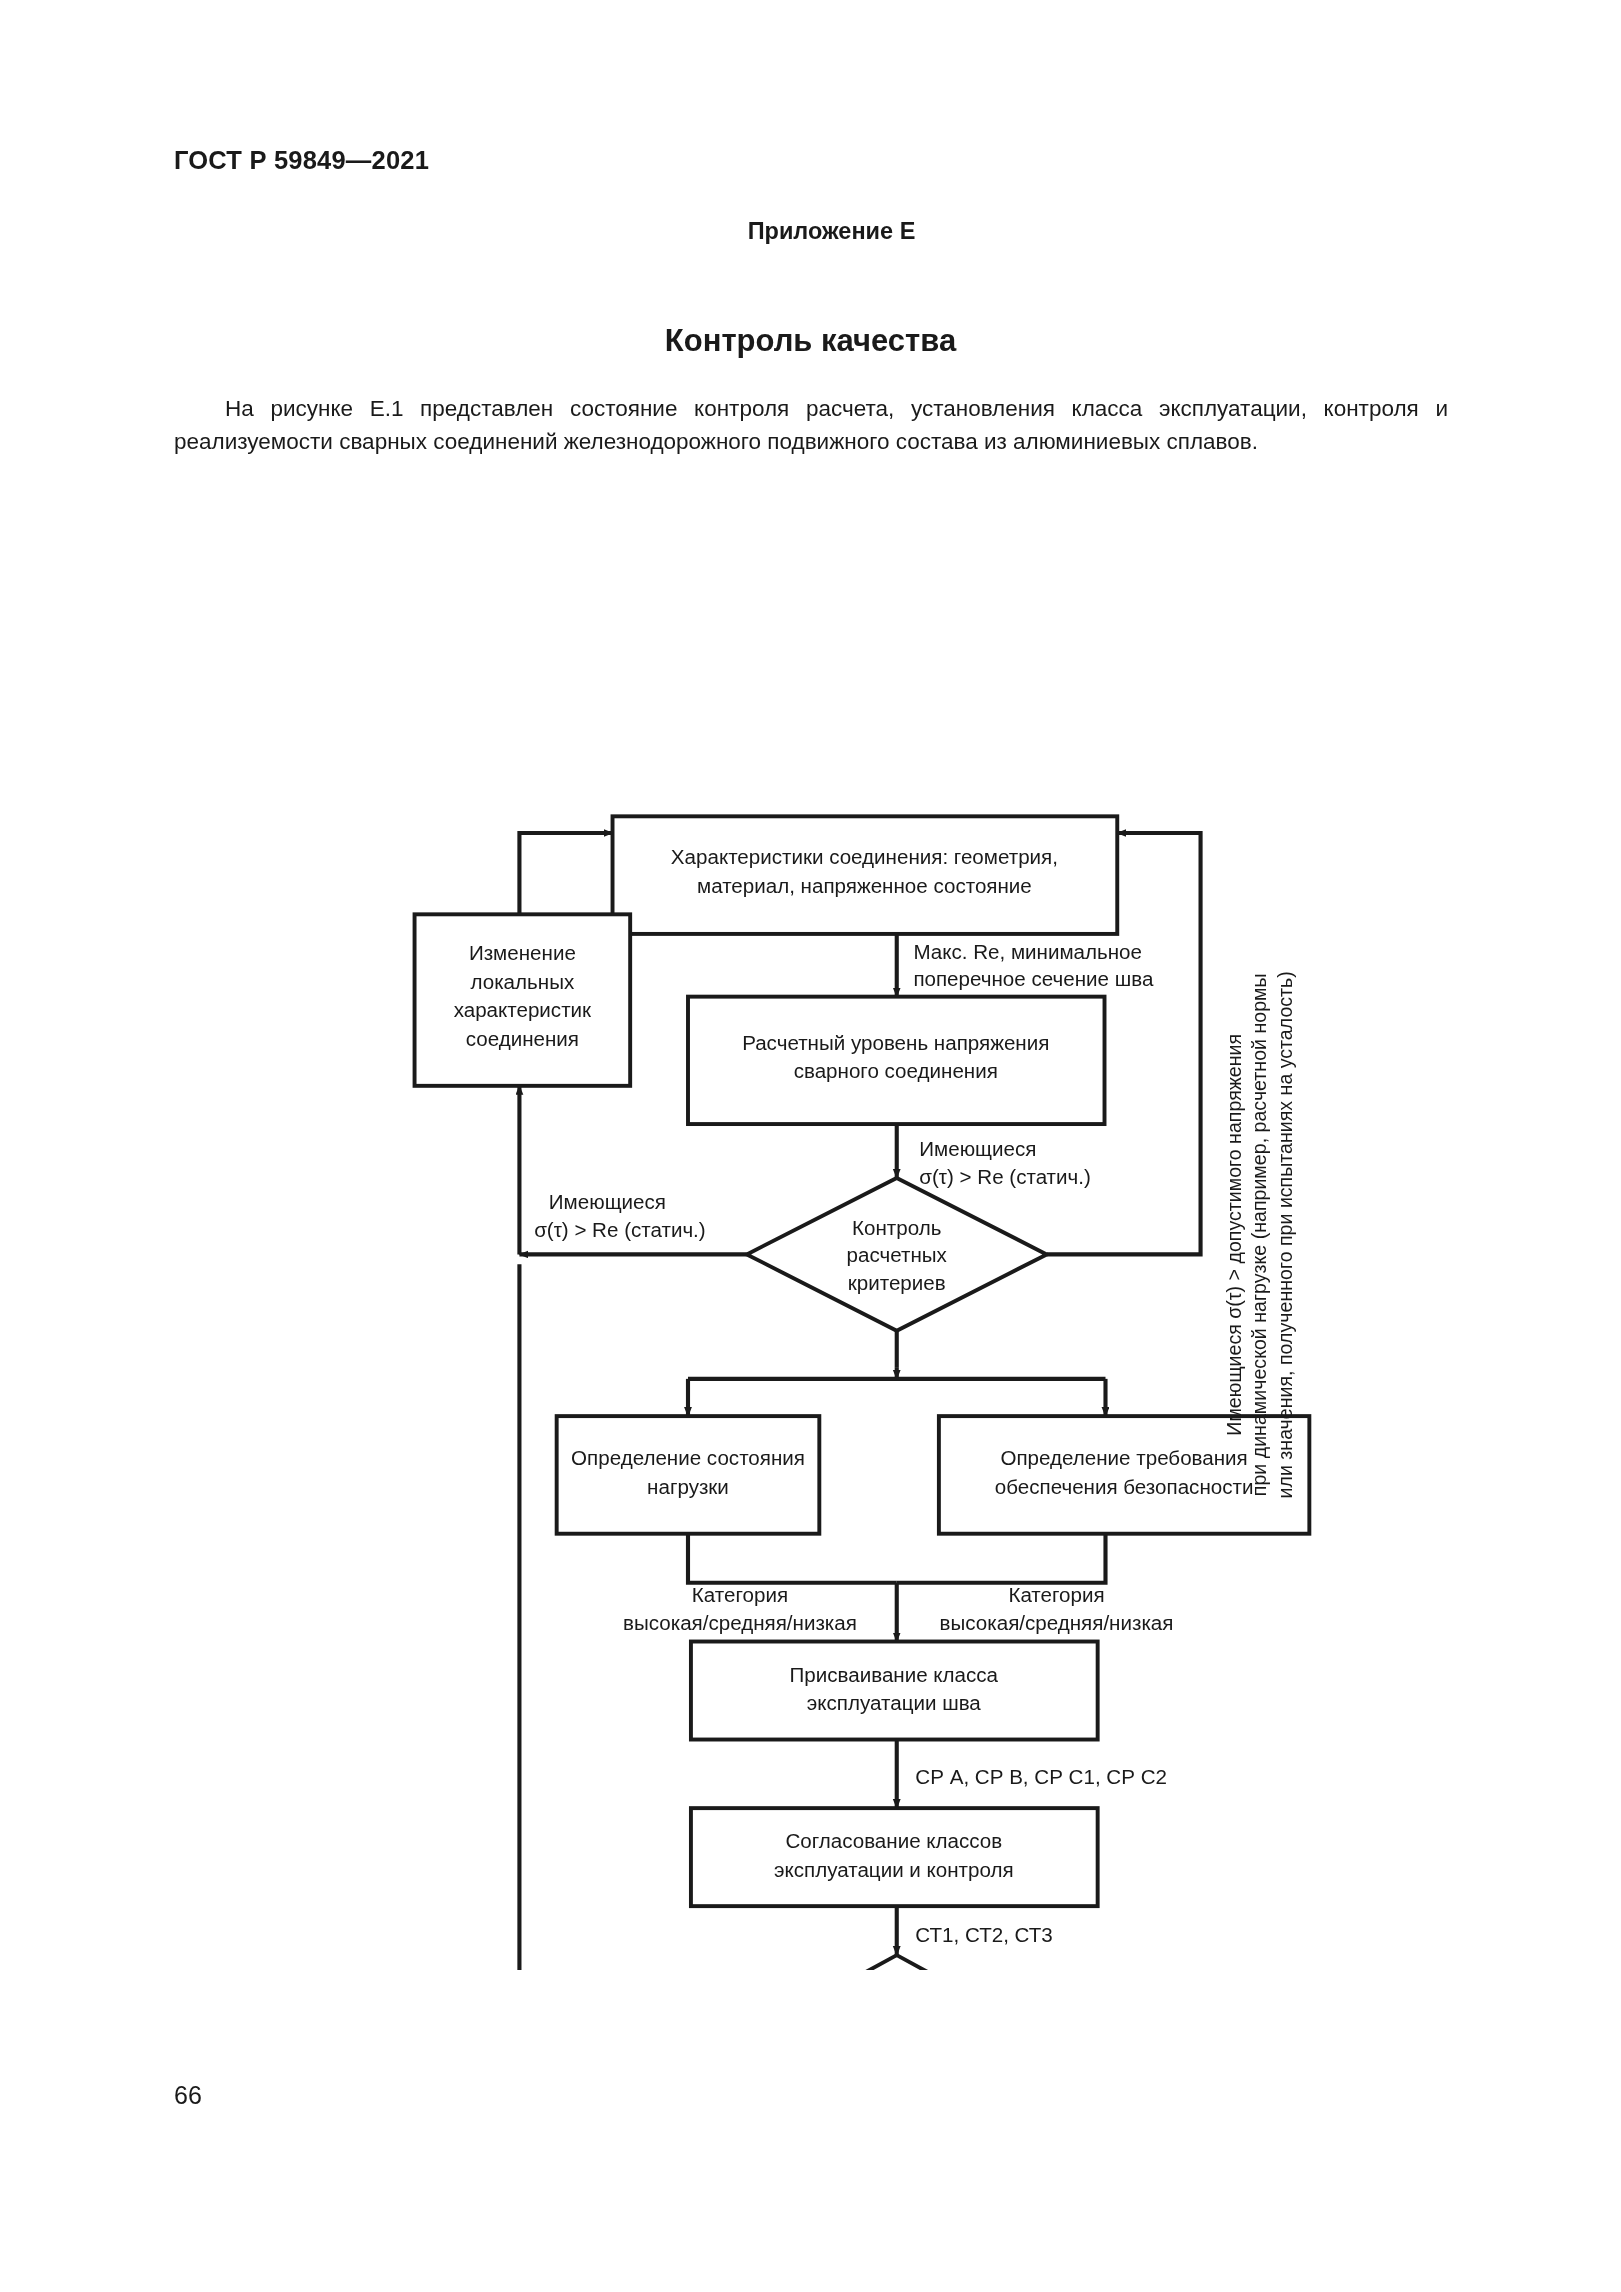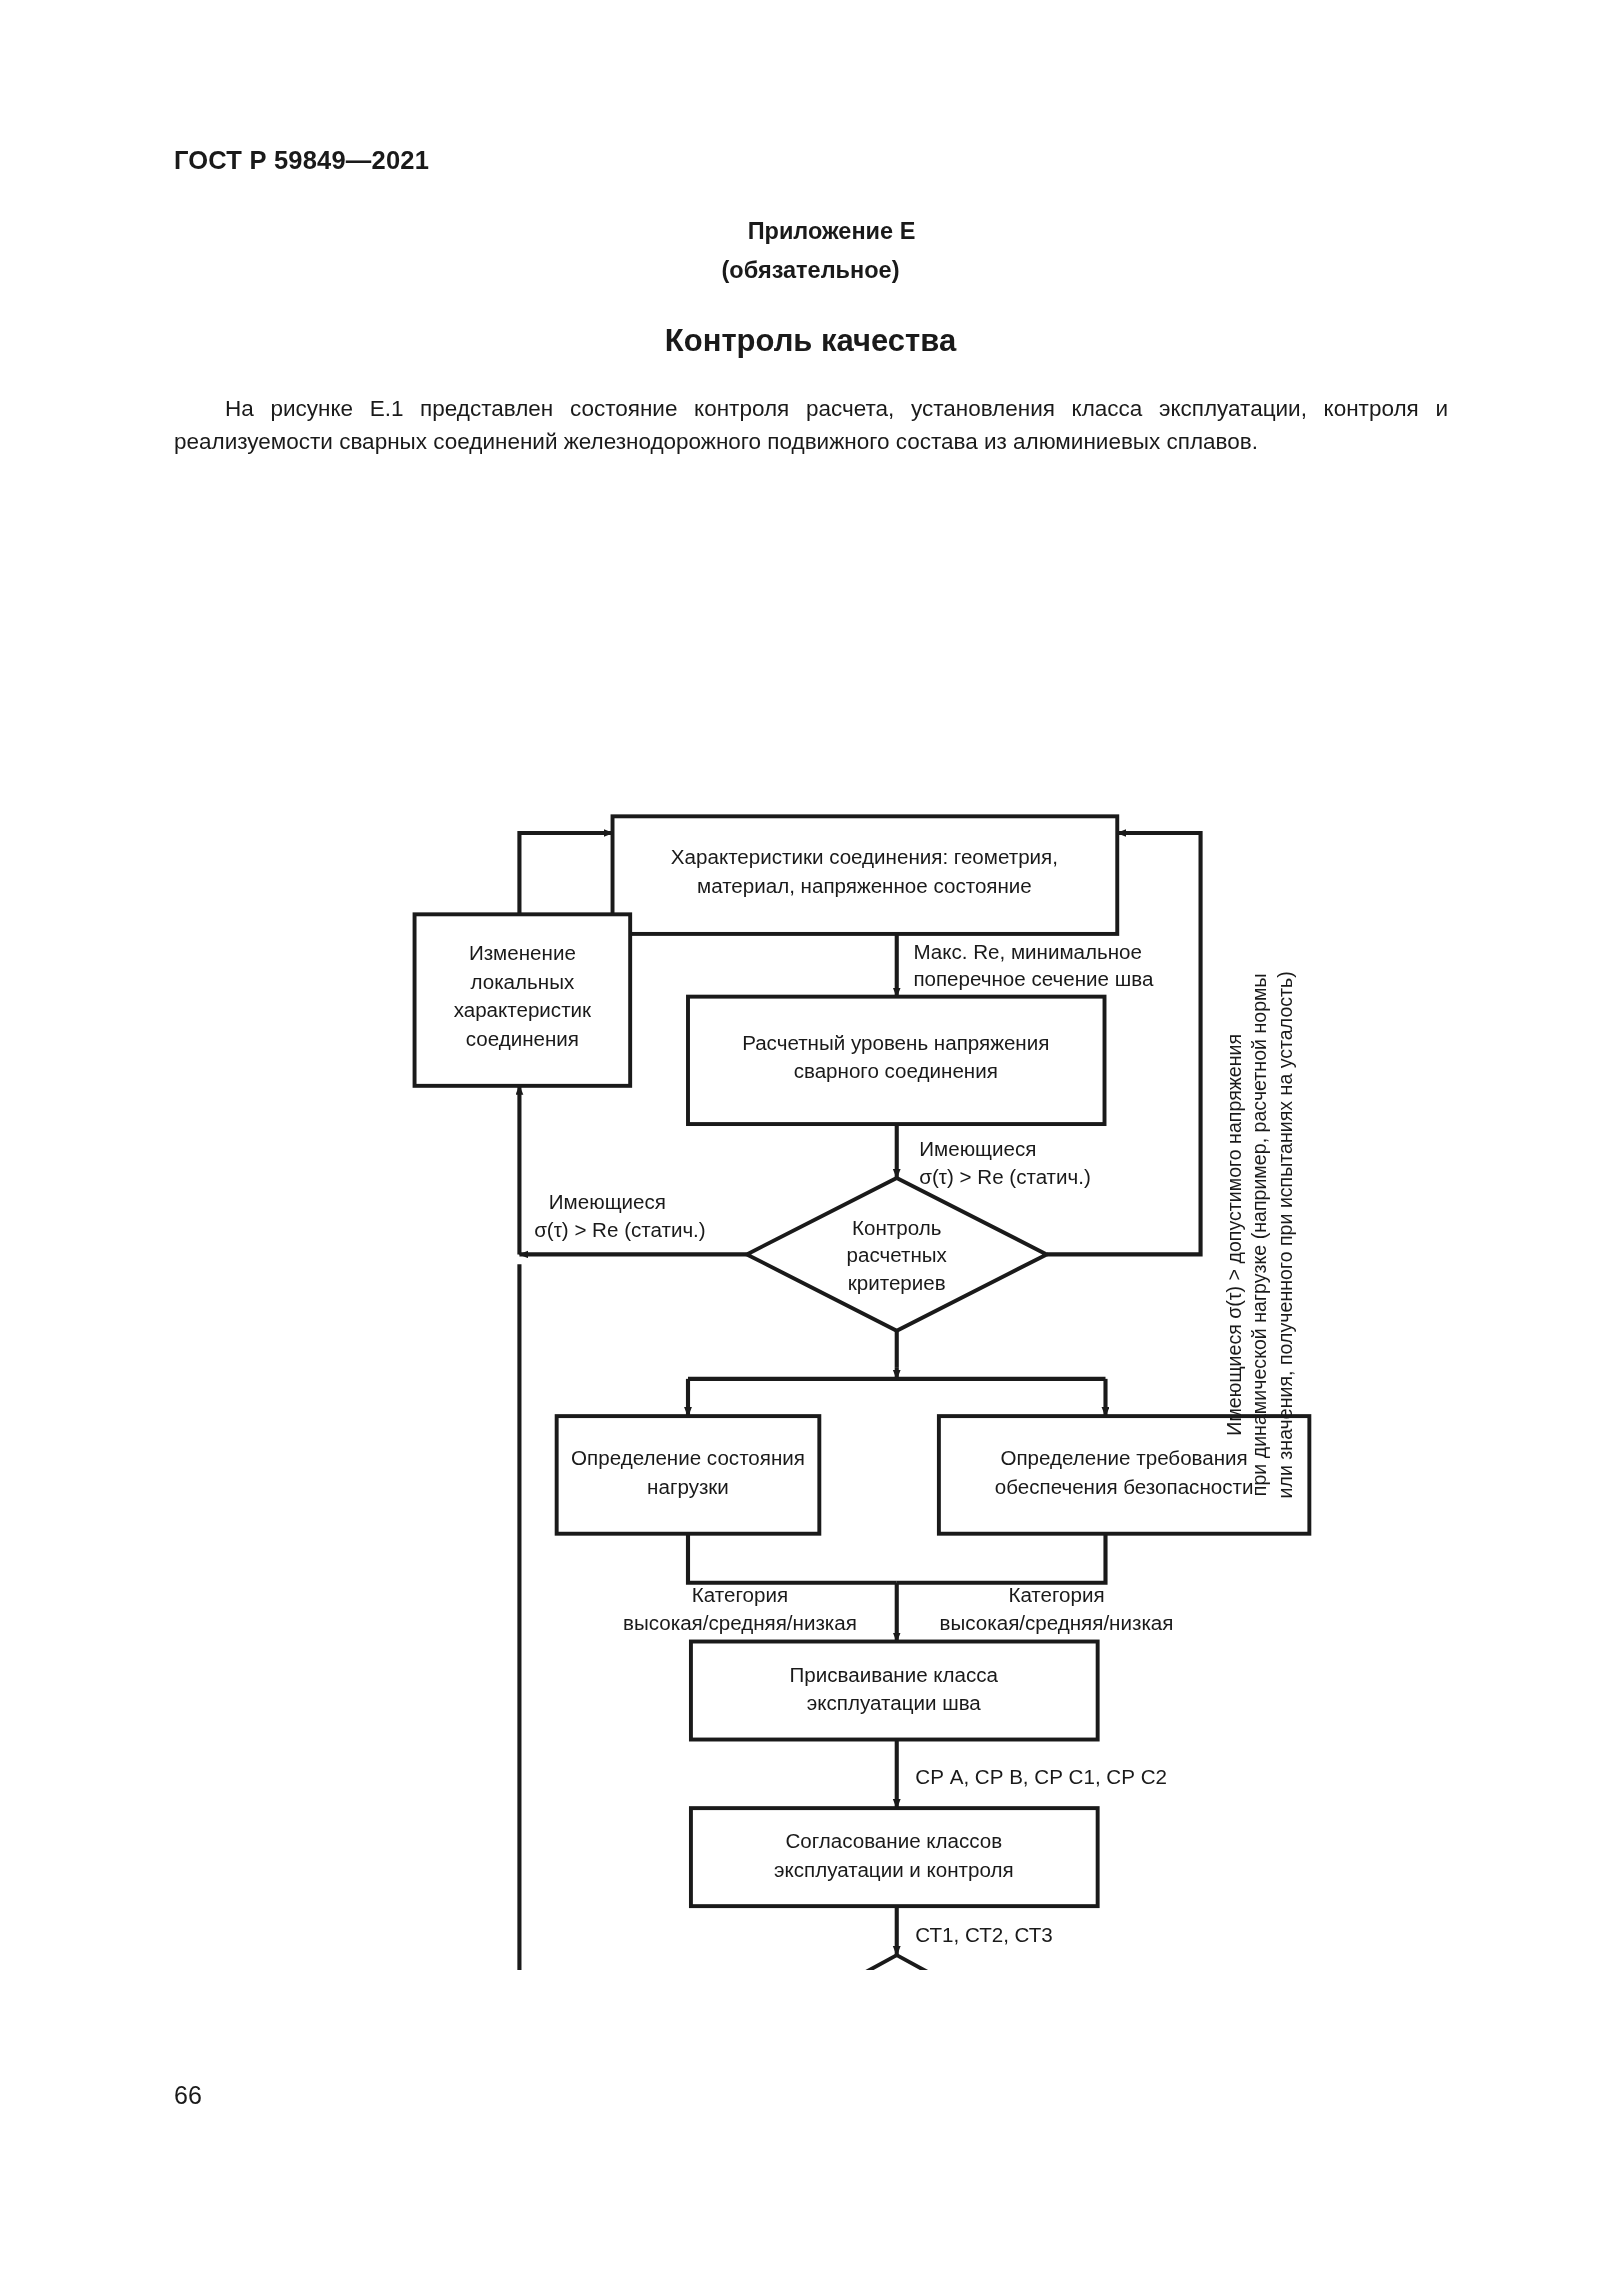--- a/index.html
+++ b/index.html
@@ -59,21 +59,20 @@
   .conn-thick { stroke:#1a1a1a; stroke-width:4.2; fill:none; }
 </style>
 </head>
 <body>
 
 <div class="page">
 
   <div class="doc-header">ГОСТ Р 59849—2021</div>
 
   <div class="annex-title">Приложение Е</div>
-  <div class="annex-sub">(обязательное)</div>
   <div class="section-title">Контроль качества</div>
 
   <div class="intro"><span class="indent"></span><span>На рисунке Е.1 представлен состояние контроля расчета, установления класса эксплуатации, контроля и реализуемости сварных соединений железнодорожного подвижного состава из алюминиевых сплавов.</span></div>
 
   <div class="figure-wrap">
     <svg width="1621" height="1490" viewBox="0 0 1654 1520" xmlns="http://www.w3.org/2000/svg">
       <defs>
         <marker id="ah" markerWidth="11" markerHeight="11" refX="9.2" refY="4.0" orient="auto" markerUnits="userSpaceOnUse">
           <path d="M0,0 L10,4 L0,8 Z" fill="#1a1a1a"></path>
         </marker>

